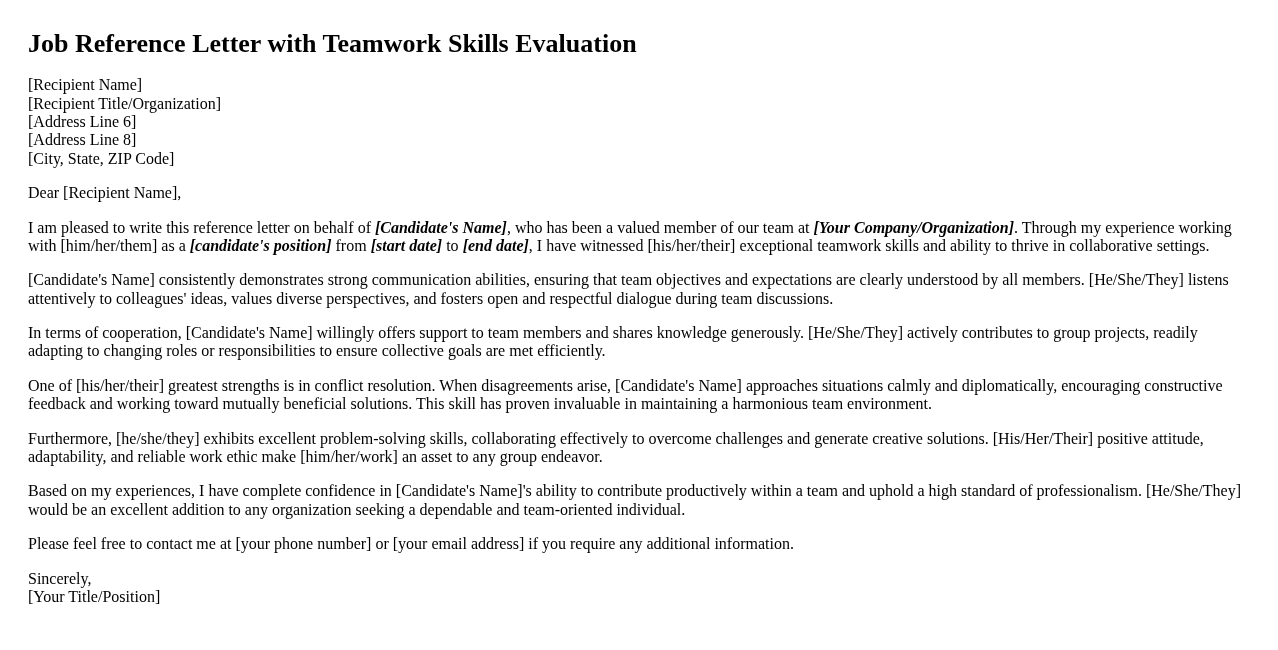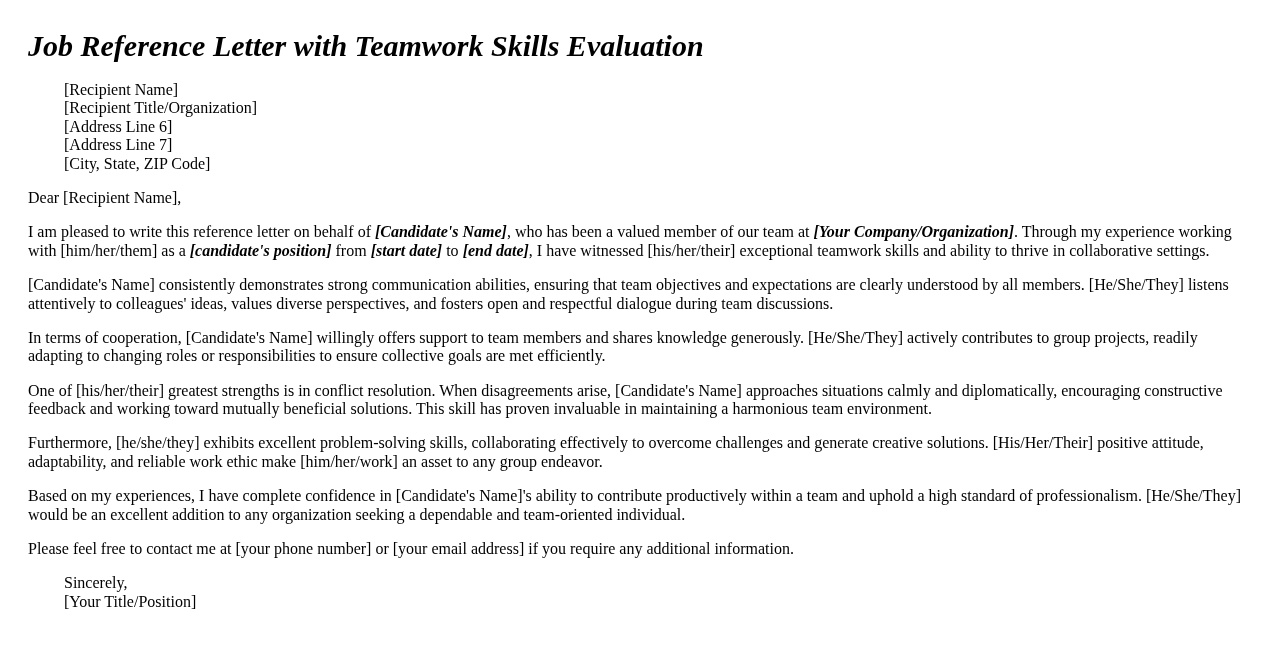--- a/index.html
+++ b/index.html
@@ -10,52 +10,50 @@
     margin: 8px 32px 8px 28px;
     font-family: "Liberation Serif", "DejaVu Serif", serif;
     font-size: 16px;
     line-height: 1.15;
     width: 1218px;
   }
   .page {
     width: 100%;
   }
   h1.doc-title {
-    font-size: 30px;
+    font-size: 26px;
     font-weight: bold;
     margin: 20px 0 17px 0;
     line-height: 1.2;
     font-family: "Liberation Serif", "DejaVu Serif", serif;
-    font-style: italic;
   }
   p {
     margin: 16px 0;
   }
   .line {
     display: block;
-    margin-left: 36px;
   }
   b {
     font-weight: bold;
     font-style: italic;
   }
 </style>
 </head>
 <body>
 
 <div class="page">
 
   <h1 class="doc-title">Job Reference Letter with Teamwork Skills Evaluation</h1>
 
 
   <p>
     <span class="line">[Recipient Name]</span>
     <span class="line">[Recipient Title/Organization]</span>
     <span class="line">[Address Line 6]</span>
-    <span class="line">[Address Line 7]</span>
+    <span class="line">[Address Line 8]</span>
     <span class="line">[City, State, ZIP Code]</span>
   </p>
 
   <p>Dear [Recipient Name],</p>
 
   <p><span>I am pleased to write this reference letter on behalf of </span><b>[Candidate's Name]</b><span>, who has been a valued member of our team at </span><b>[Your Company/Organization]</b><span>. Through my experience working with [him/her/them] as a </span><b>[candidate's position]</b><span> from </span><b>[start date]</b><span> to </span><b>[end date]</b><span>, I have witnessed [his/her/their] exceptional teamwork skills and ability to thrive in collaborative settings.</span></p>
   <p><span>[Candidate's Name] consistently demonstrates strong communication abilities, ensuring that team objectives and expectations are clearly understood by all members. [He/She/They] listens attentively to colleagues' ideas, values diverse perspectives, and fosters open and respectful dialogue during team discussions.</span></p>
   <p><span>In terms of cooperation, [Candidate's Name] willingly offers support to team members and shares knowledge generously. [He/She/They] actively contributes to group projects, readily adapting to changing roles or responsibilities to ensure collective goals are met efficiently.</span></p>
   <p><span>One of [his/her/their] greatest strengths is in conflict resolution. When disagreements arise, [Candidate's Name] approaches situations calmly and diplomatically, encouraging constructive feedback and working toward mutually beneficial solutions. This skill has proven invaluable in maintaining a harmonious team environment.</span></p>
   <p><span>Furthermore, [he/she/they] exhibits excellent problem-solving skills, collaborating effectively to overcome challenges and generate creative solutions. [His/Her/Their] positive attitude, adaptability, and reliable work ethic make [him/her/work] an asset to any group endeavor.</span></p>

